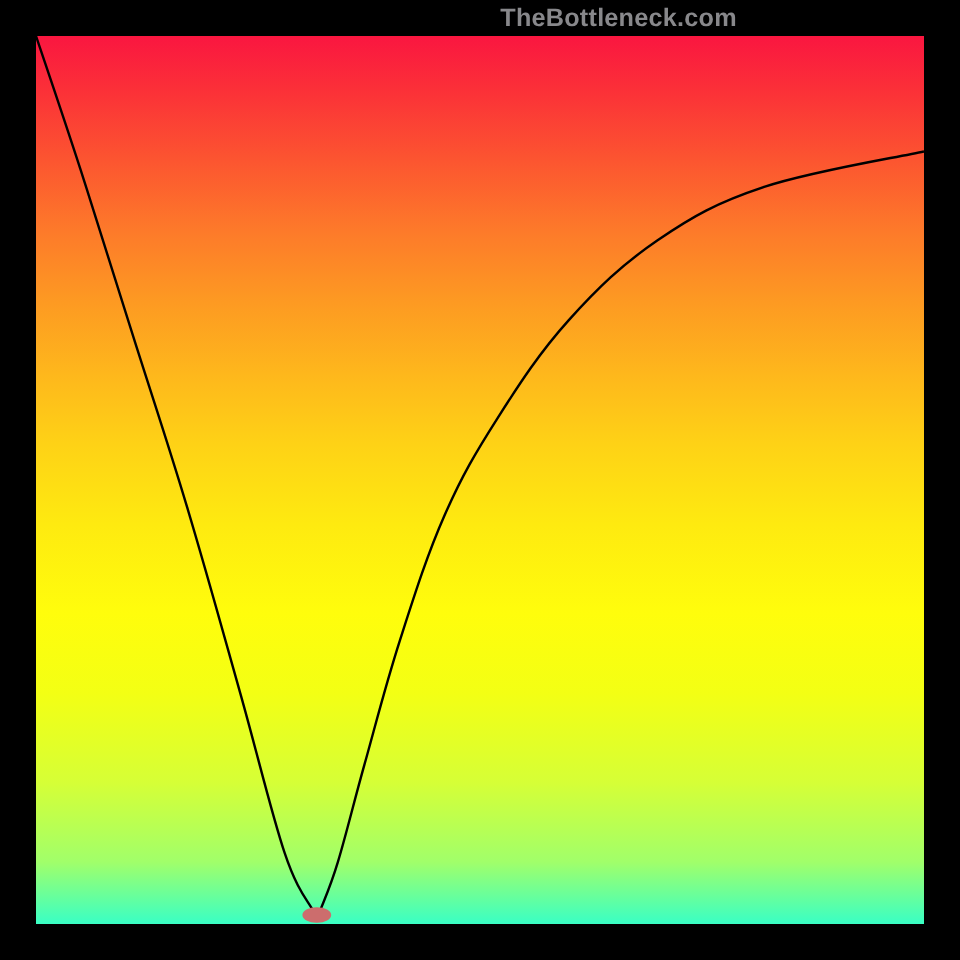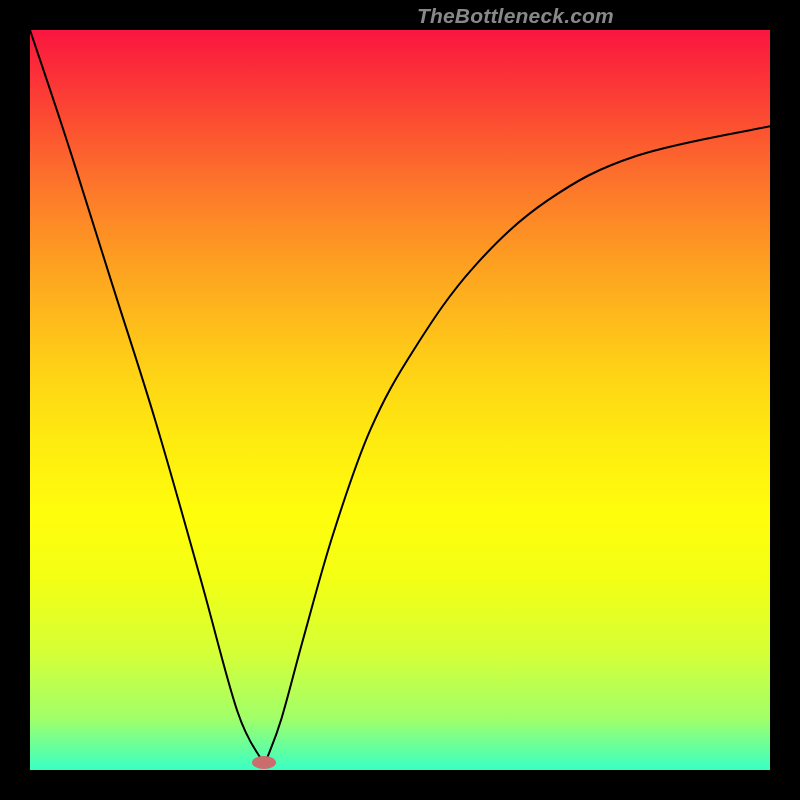--- a/index.html
+++ b/index.html
@@ -2,21 +2,20 @@
 <html><head>
 <meta charset="utf-8">
 <style>
   * { margin: 0; padding: 0; box-sizing: border-box; }
   html, body { width: 800px; height: 800px; overflow: hidden; background: #000; }
   .frame {
     width: 648px;
     height: 800px;
     background: #000;
     position: relative;
-    font-style: italic;
   }
   .plot-area {
     position: absolute;
     left: 30px;
     top: 30px;
     width: 740px;
     height: 740px;
     background: linear-gradient(to bottom,
       #fa1640 0%,
       #fb3038 6%,

